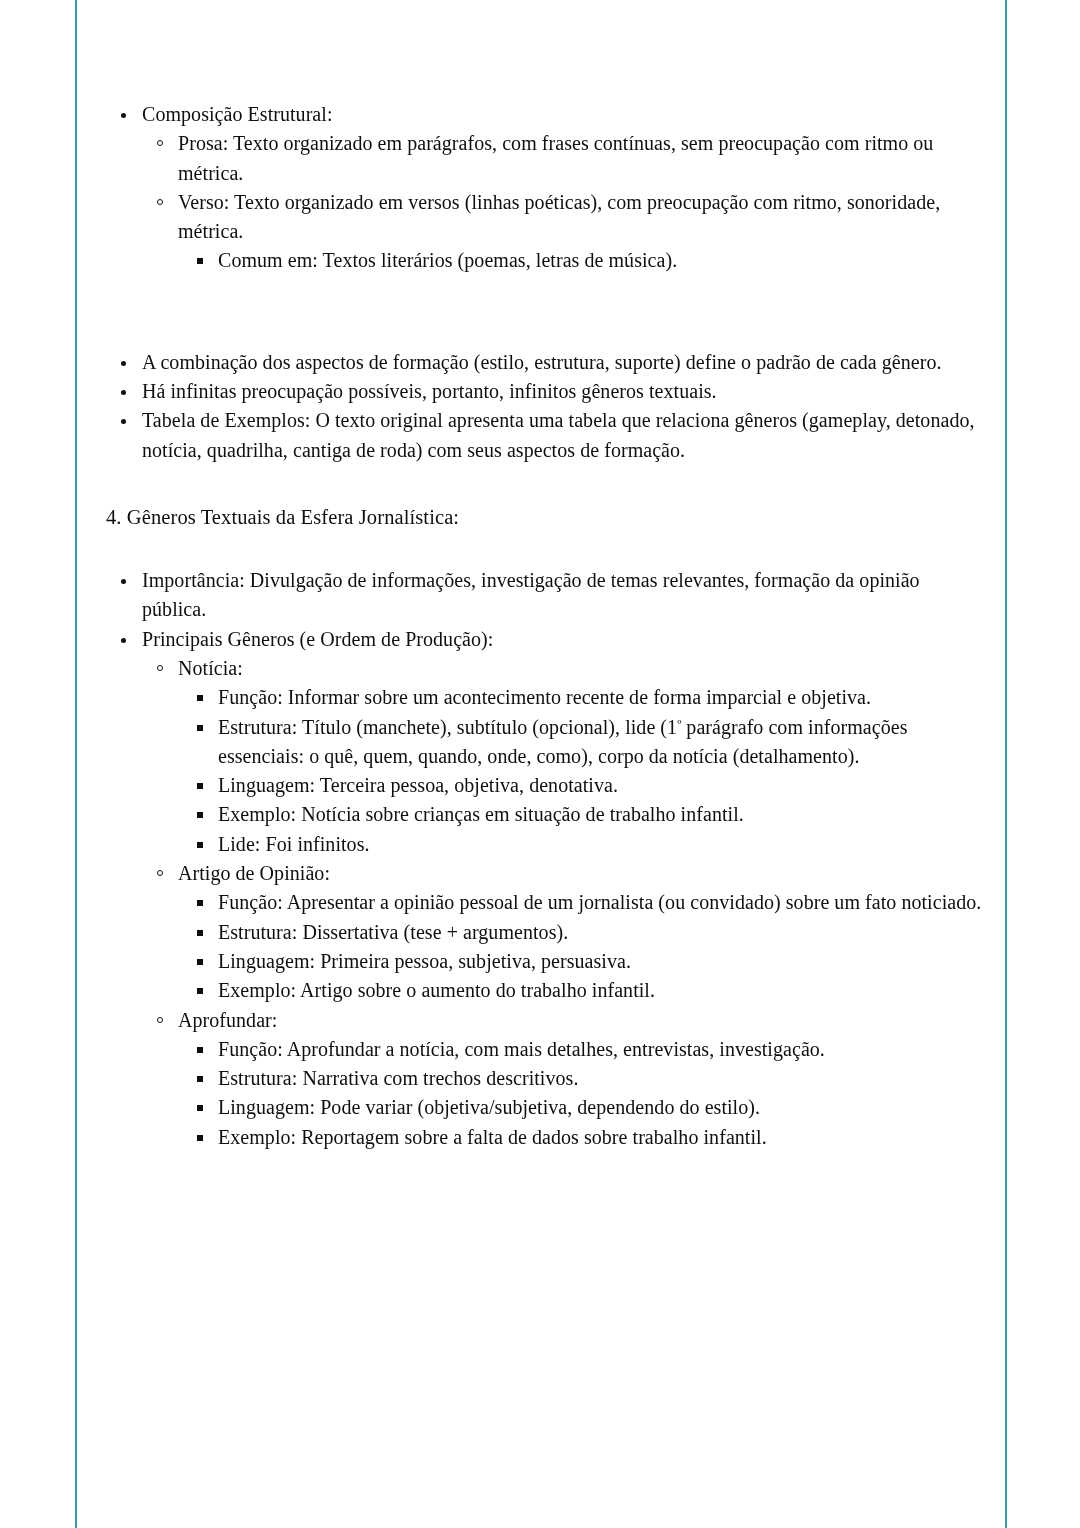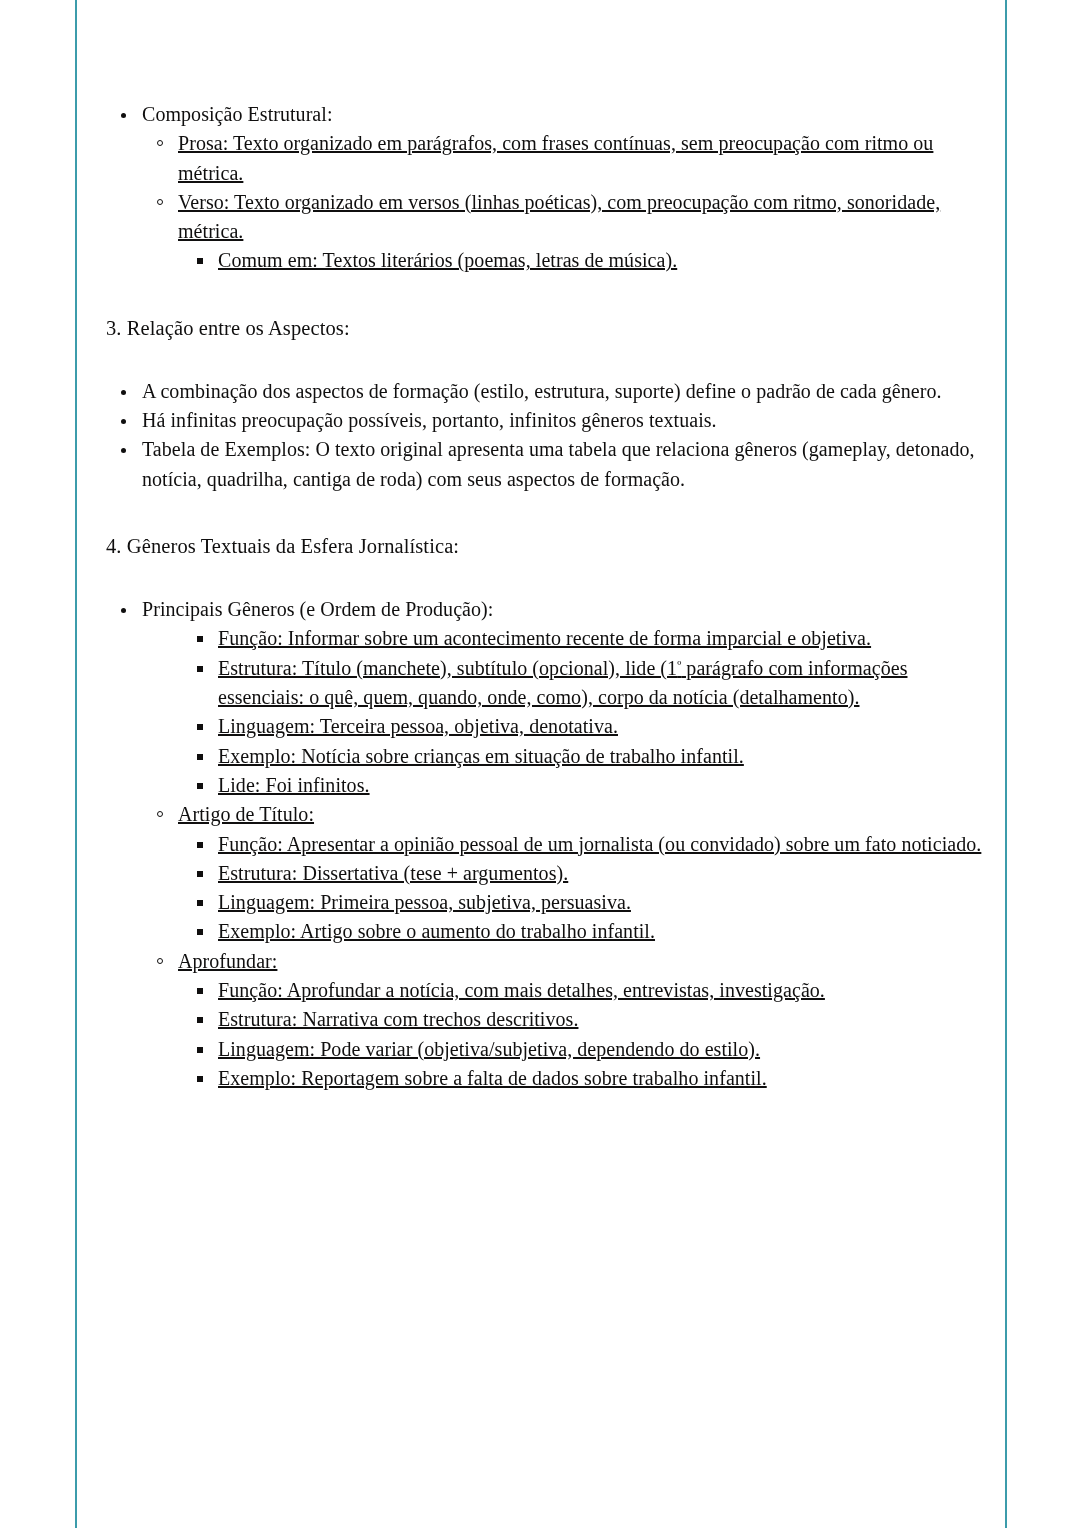--- a/index.html
+++ b/index.html
@@ -83,21 +83,20 @@
     top: 13px;
     width: 5px;
     height: 5px;
     border-radius: 50%;
     background: #100f0f;
   }
 
   
   ul.lvl2 {
     margin-left: 36px;
-    text-decoration: underline;
   }
   ul.lvl2 > li > .row {
     padding-left: 36px;
   }
   ul.lvl2 > li > .row > .bullet::before {
     content: "";
     position: absolute;
     left: 15px;
     top: 11px;
     width: 6px;
@@ -166,21 +165,20 @@
           </li>
 
         </ul>
       </li>
 
 
     </ul>
 
     <div class="gap-before-heading"></div>
 
-    <p class="heading">3. Relação entre os Aspectos:</p>
 
     <div class="gap-after-heading"></div>
 
     <ul class="lvl1">
       <li>
         <div class="row"><span class="bullet"></span><span>A combinação dos aspectos de formação (estilo, estrutura, suporte) define o padrão de cada gênero.</span></div>
       </li>
       <li>
         <div class="row"><span class="bullet"></span><span>Há infinitas preocupação possíveis, portanto, infinitos gêneros textuais.</span></div>
       </li>
@@ -190,48 +188,52 @@
     </ul>
 
     <div class="gap-before-heading"></div>
 
     <p class="heading">4. Gêneros Textuais da Esfera Jornalística:</p>
 
     <div class="gap-after-heading"></div>
 
     <ul class="lvl1">
 
+      <li>
+        <div class="row"><span class="bullet"></span><span>Importância: Divulgação de informações, investigação de temas relevantes, formação da opinião pública.</span></div>
+      </li>
 
       <li>
         <div class="row"><span class="bullet"></span><span>Principais Gêneros (e Ordem de Produção):</span></div>
 
         <ul class="lvl2">
 
           <li>
+            <div class="row"><span class="bullet"></span><span>Notícia:</span></div>
             <ul class="lvl3">
               <li>
                 <div class="row"><span class="bullet"></span><span>Função: Informar sobre um acontecimento recente de forma imparcial e objetiva.</span></div>
               </li>
               <li>
                 <div class="row"><span class="bullet"></span><span>Estrutura: Título (manchete), subtítulo (opcional), lide (1</span><sup class="ord">º</sup><span> parágrafo com informações essenciais: o quê, quem, quando, onde, como), corpo da notícia (detalhamento).</span></div>
               </li>
               <li>
                 <div class="row"><span class="bullet"></span><span>Linguagem: Terceira pessoa, objetiva, denotativa.</span></div>
               </li>
               <li>
                 <div class="row"><span class="bullet"></span><span>Exemplo: Notícia sobre crianças em situação de trabalho infantil.</span></div>
               </li>
               <li>
                 <div class="row"><span class="bullet"></span><span>Lide: Foi infinitos.</span></div>
               </li>
             </ul>
           </li>
 
           <li>
-            <div class="row"><span class="bullet"></span><span>Artigo de Título:</span></div>
+            <div class="row"><span class="bullet"></span><span>Artigo de Opinião:</span></div>
             <ul class="lvl3">
               <li>
                 <div class="row"><span class="bullet"></span><span>Função: Apresentar a opinião pessoal de um jornalista (ou convidado) sobre um fato noticiado.</span></div>
               </li>
               <li>
                 <div class="row"><span class="bullet"></span><span>Estrutura: Dissertativa (tese + argumentos).</span></div>
               </li>
               <li>
                 <div class="row"><span class="bullet"></span><span>Linguagem: Primeira pessoa, subjetiva, persuasiva.</span></div>
               </li>

